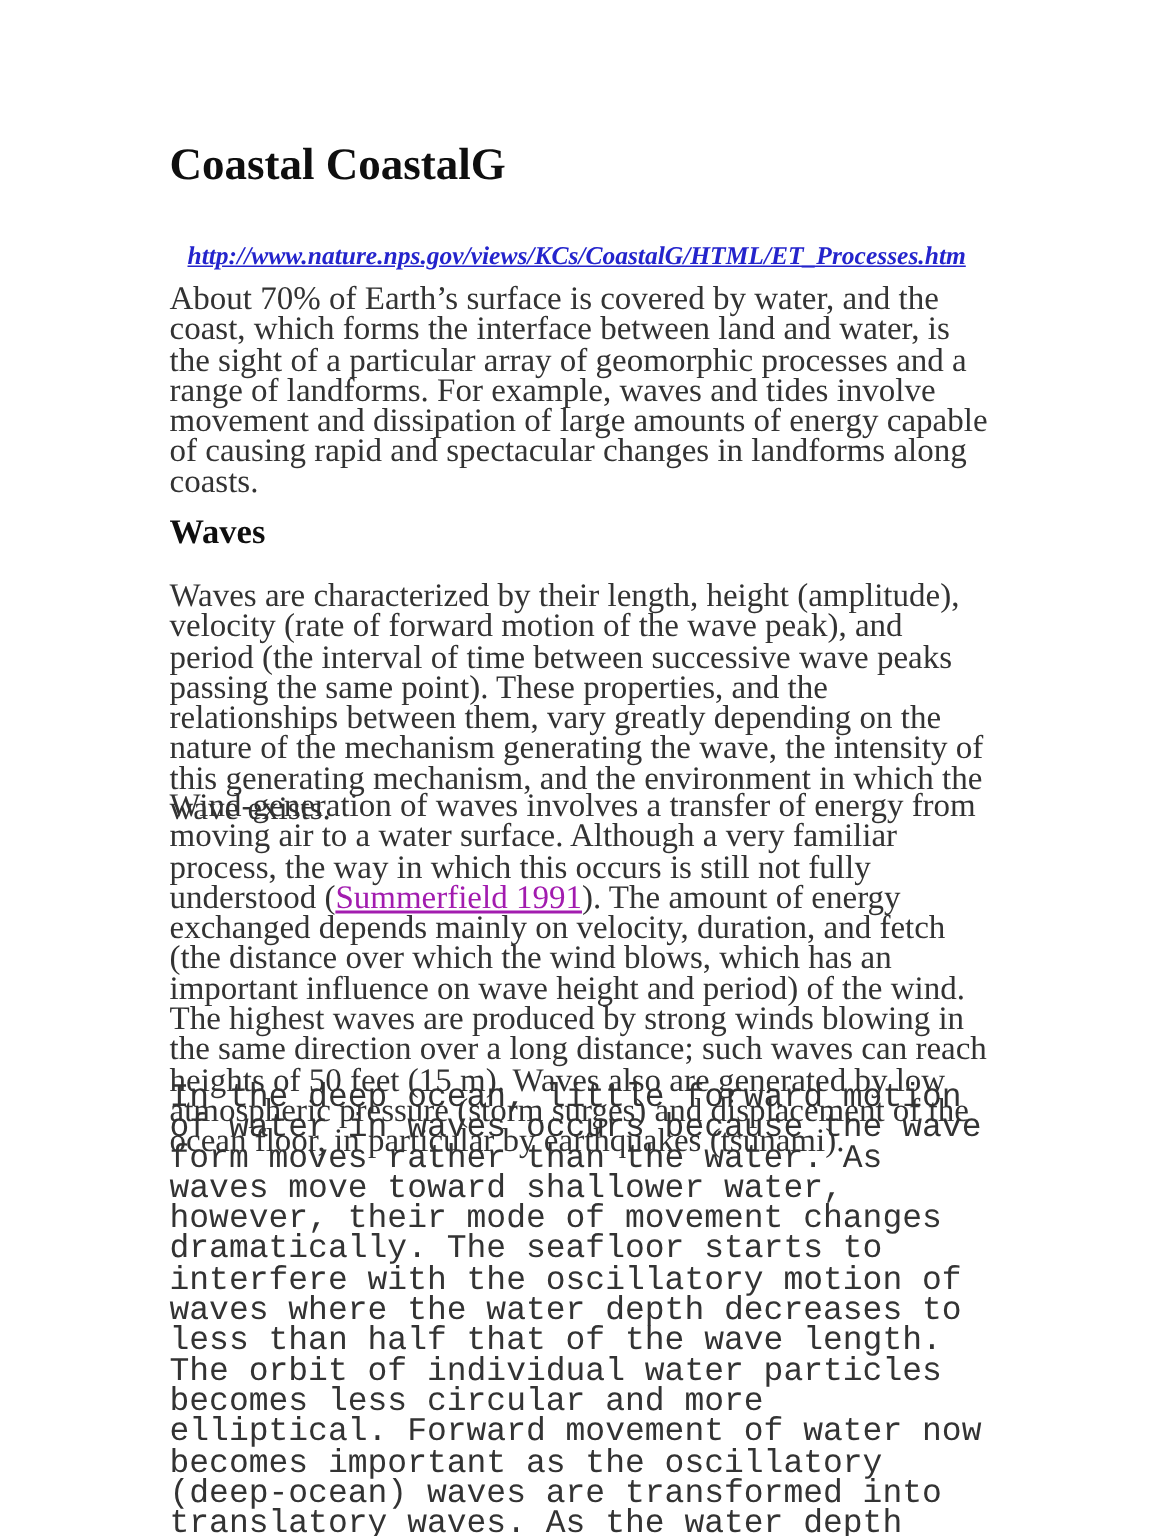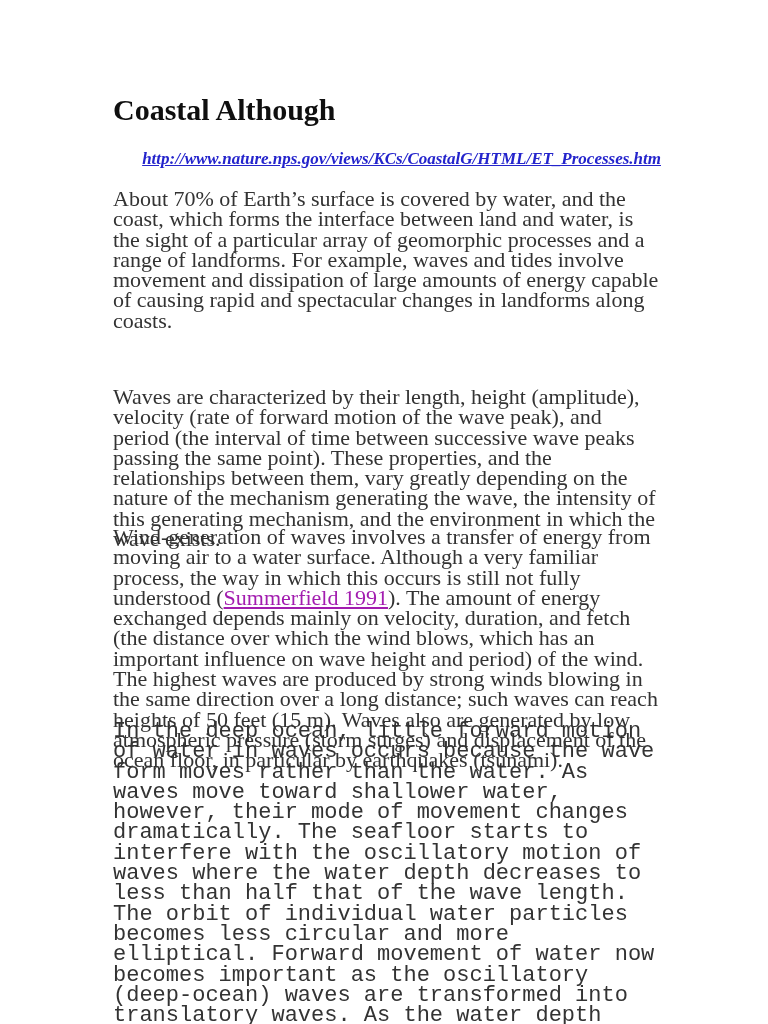--- a/index.html
+++ b/index.html
@@ -24,24 +24,23 @@
     top: 93px;
     margin: 0;
     font-size: 30px;
     line-height: 34px;
     font-weight: bold;
     color: #0f0f0f;
     letter-spacing: 0;
   }
   .url-line {
     top: 148px;
-    margin: 0;
+    margin: 12px;
     font-size: 17px;
     line-height: 22px;
-    text-align: right;
   }
   .url-link {
     color: #2424cc;
     font-weight: bold;
     font-style: italic;
     text-decoration: underline;
     cursor: pointer;
   }
   .body-para {
     margin: 0;
@@ -66,28 +65,29 @@
     color: #a21caf;
     text-decoration: underline;
     cursor: pointer;
   }
 </style>
 </head>
 <body>
 
 <div class="page">
 
-  <h1 class="block doc-title">Coastal Although</h1>
+  <h1 class="block doc-title">Coastal CoastalG</h1>
 
   <p class="block url-line">
     <a class="url-link">http://www.nature.nps.gov/views/KCs/CoastalG/HTML/ET_Processes.htm</a>
   </p>
 
   <p class="block body-para p-intro">About 70% of Earth’s surface is covered by water, and the coast, which forms the interface between land and water, is the sight of a particular array of geomorphic processes and a range of landforms. For example, waves and tides involve movement and dissipation of large amounts of energy capable of causing rapid and spectacular changes in landforms along coasts.</p>
 
+  <h2 class="block section-heading">Waves</h2>
 
   <p class="block body-para p-properties">Waves are characterized by their length, height (amplitude), velocity (rate of forward motion of the wave peak), and period (the interval of time between successive wave peaks passing the same point). These properties, and the relationships between them, vary greatly depending on the nature of the mechanism generating the wave, the intensity of this generating mechanism, and the environment in which the wave exists.</p>
 
   <p class="block body-para p-wind"><span>Wind-generation of waves involves a transfer of energy from moving air to a water surface. Although a very familiar process, the way in which this occurs is still not fully understood (</span><a class="citation-link">Summerfield 1991</a><span>). The amount of energy exchanged depends mainly on velocity, duration, and fetch (the distance over which the wind blows, which has an important influence on wave height and period) of the wind. The highest waves are produced by strong winds blowing in the same direction over a long distance; such waves can reach heights of 50 feet (15 m). Waves also are generated by low atmospheric pressure (storm surges) and displacement of the ocean floor, in particular by earthquakes (tsunami).</span></p>
 
   <p class="block body-para p-deep">In the deep ocean, little forward motion of water in waves occurs because the wave form moves rather than the water. As waves move toward shallower water, however, their mode of movement changes dramatically. The seafloor starts to interfere with the oscillatory motion of waves where the water depth decreases to less than half that of the wave length. The orbit of individual water particles becomes less circular and more elliptical. Forward movement of water now becomes important as the oscillatory (deep-ocean) waves are transformed into translatory waves. As the water depth becomes progressively more shallow, wave length and velocity decrease, wave height increases and</p>
 
 </div>
 
 </body></html>

